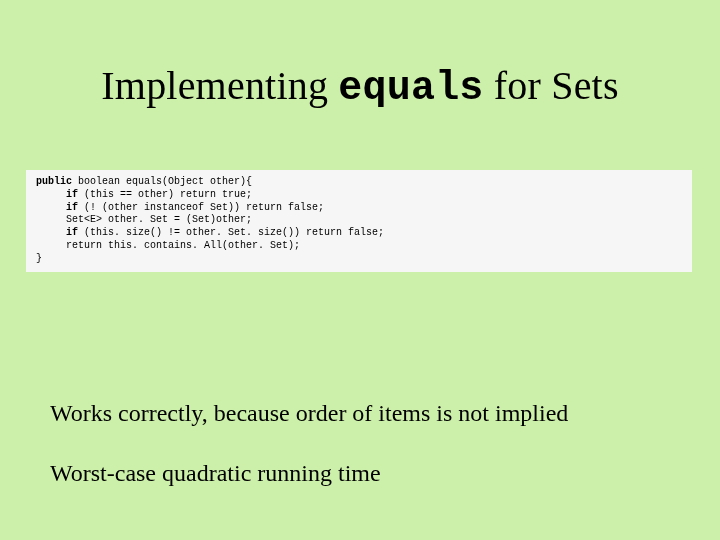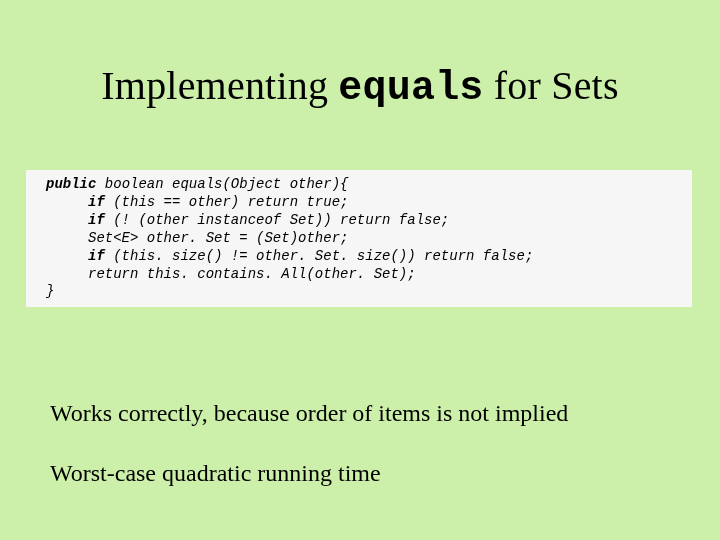--- a/index.html
+++ b/index.html
@@ -34,28 +34,27 @@
   .title .mono {
     font-family: "Courier New", Courier, monospace;
     font-weight: 700;
   }
   .codebox {
     position: absolute;
     top: 140px;
     left: 26px;
     width: 666px;
     background: #f6f6f6;
-    padding: 6px 10px 6px 20px;
+    padding: 6px 10px 6px 10px;
     box-sizing: border-box;
     font-family: "Courier New", Courier, monospace;
-    font-size: 14px;
+    font-size: 10px;
     line-height: 1.28;
     white-space: pre;
     color: #000;
-    font-style: italic;
   }
   .codebox .kw { font-weight: 700; }
   .bodytext {
     position: absolute;
     left: 50px;
     font-size: 24px;
     font-weight: 400;
   }
   .bt1 { top: 370px; }
   .bt2 { top: 430px; }

